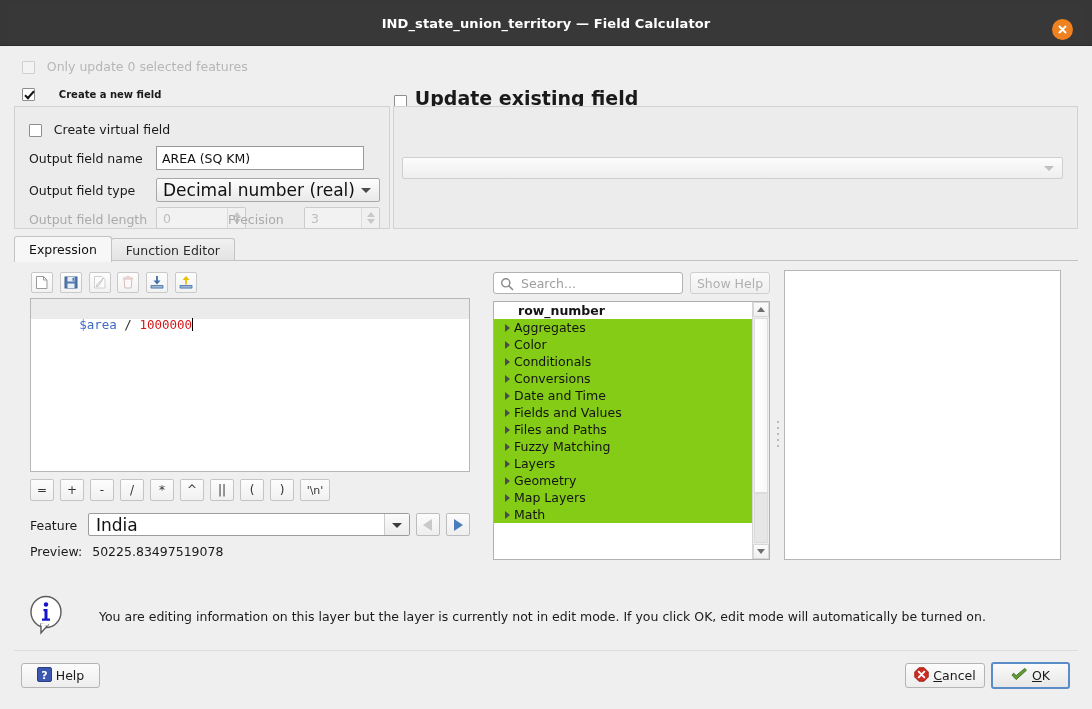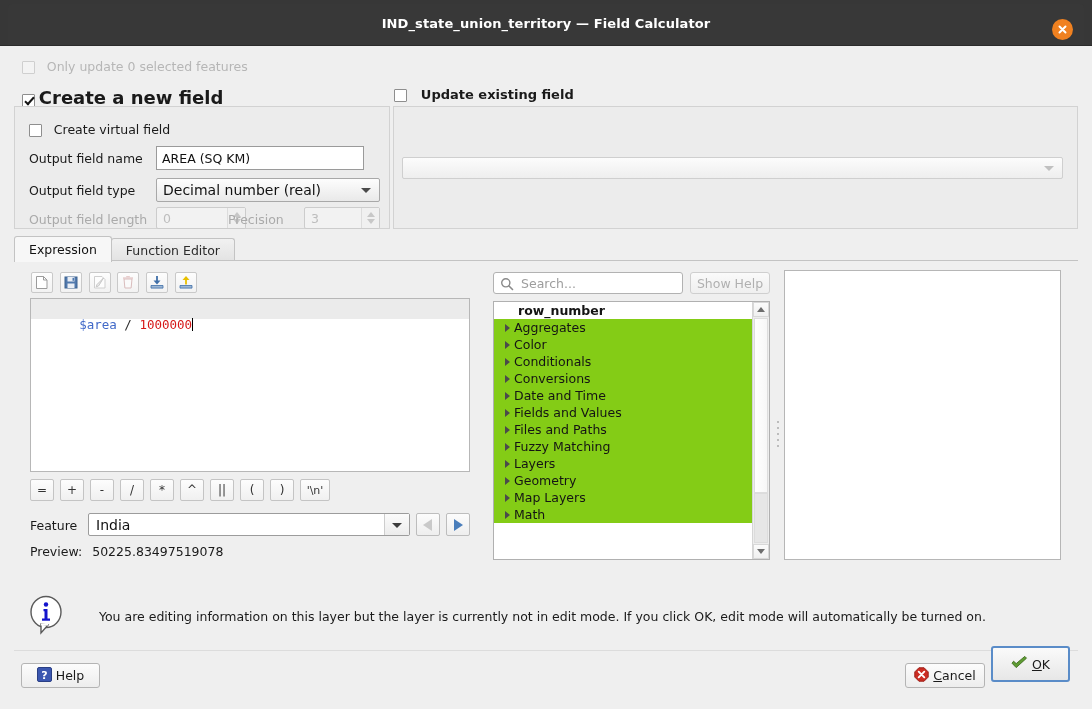--- a/index.html
+++ b/index.html
@@ -98,21 +98,21 @@
     font-size: 12.5px;
     color: #111;
     padding: 0 5px;
     outline: none;
   }
 
   .combo {
     border: 1px solid #a8a8a8;
     background: linear-gradient(#fdfdfd, #e9e9e9);
     box-sizing: border-box;
-    font-size: 14px;
+    font-size: 17px;
     color: #111;
     position: relative;
     border-radius: 2px;
     padding-left: 20px;
   }
   .combo .combo-text {
     position: absolute;
     left: 6px; top: 50%;
     transform: translateY(-50%);
     white-space: nowrap;
@@ -169,36 +169,36 @@
     color: #1a1a1a;
     cursor: pointer;
     padding: 0;
   }
 
   
   #only-update-row { position: absolute; left: 22px; top: 59px; }
   #only-update-row .label { margin-left: 8px; }
 
   #create-new-row { position: absolute; left: 22px; top: 87px; }
-  #create-new-row .label { margin-left: 0; font-size: 18px; text-align: right; }
+  #create-new-row .label { margin-left: 20px; font-size: 10px; text-align: right; }
 
   #new-field-group {
     position: absolute;
     left: 14px; top: 106px;
     width: 376px; height: 123px;
   }
   #virtual-row { position: absolute; left: 14px; top: 15px; }
   #virtual-row .label { margin-left: 8px; }
 
   .field-label { position: absolute; font-size: 12.5px; color: #1a1a1a; }
   .field-label.dim { color: #aaaaaa; }
 
   
   #update-existing-row { position: absolute; left: 394px; top: 87px; }
-  #update-existing-row .label { margin-left: 10px; font-size: 13px; }
+  #update-existing-row .label { margin-left: 4px; font-size: 19px; }
 
   #update-group {
     position: absolute;
     left: 393px; top: 106px;
     width: 685px; height: 123px;
   }
   #update-combo {
     position: absolute;
     left: 8px; top: 50px;
     width: 661px; height: 22px;
@@ -507,22 +507,22 @@
     left: 21px; top: 663px;
     width: 79px; height: 25px;
   }
   #cancel-btn {
     position: absolute;
     left: 905px; top: 663px;
     width: 80px; height: 25px;
   }
   #ok-btn {
     position: absolute;
-    left: 991px; top: 646px;
-    width: 79px; height: 36px;
+    left: 991px; top: 662px;
+    width: 79px; height: 27px;
     border: 2px solid #5a8cc8;
     background: linear-gradient(#fafafa, #e7e7e7);
   }
   .btn-inner {
     display: flex;
     align-items: center;
     justify-content: center;
     height: 100%;
     gap: 4px;
   }

